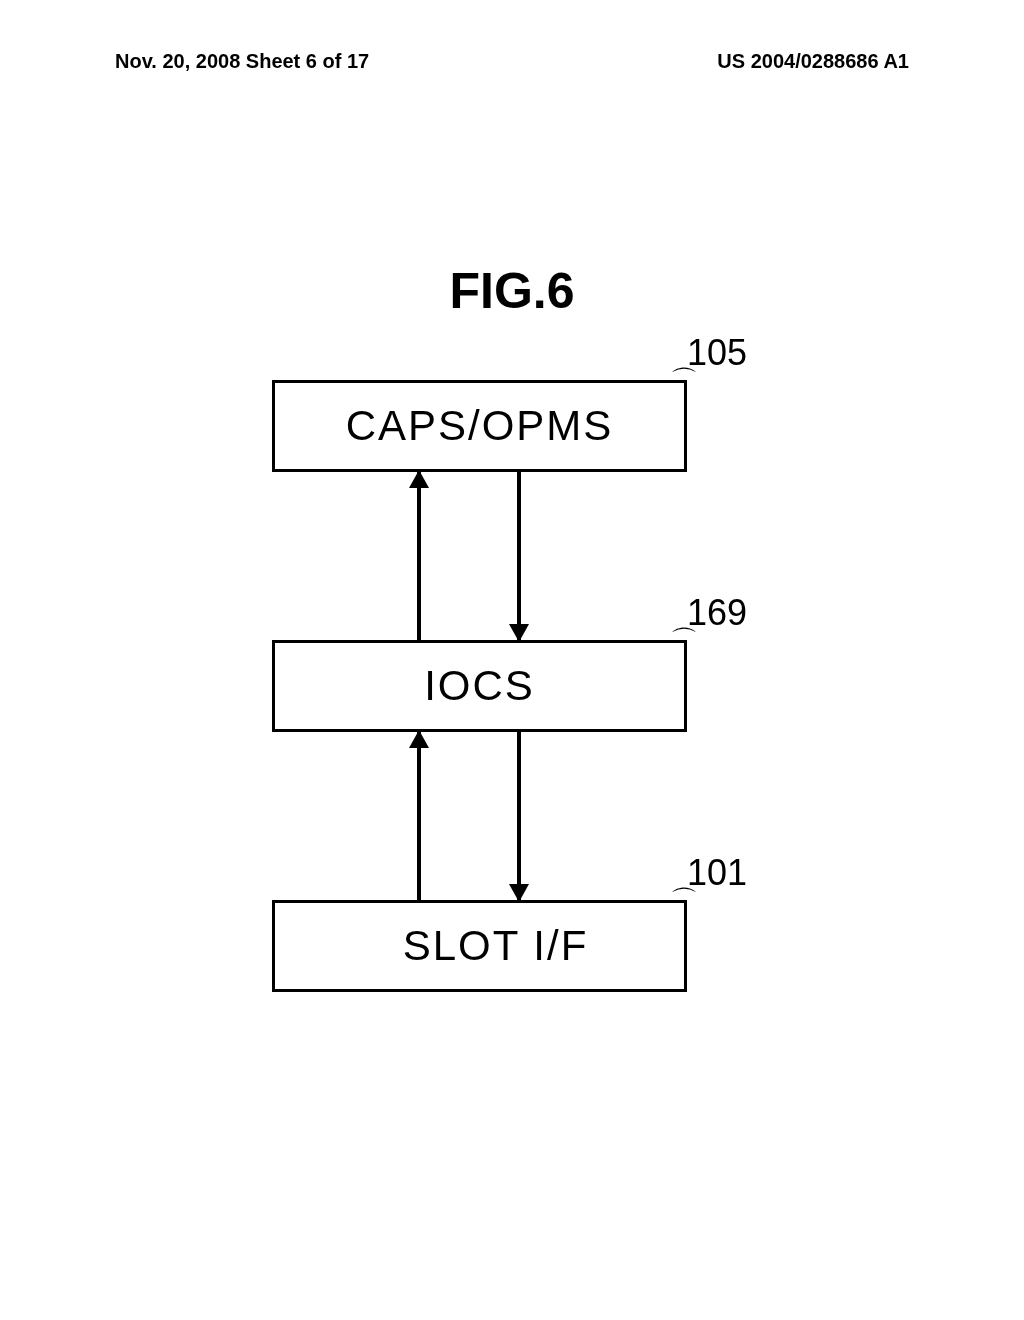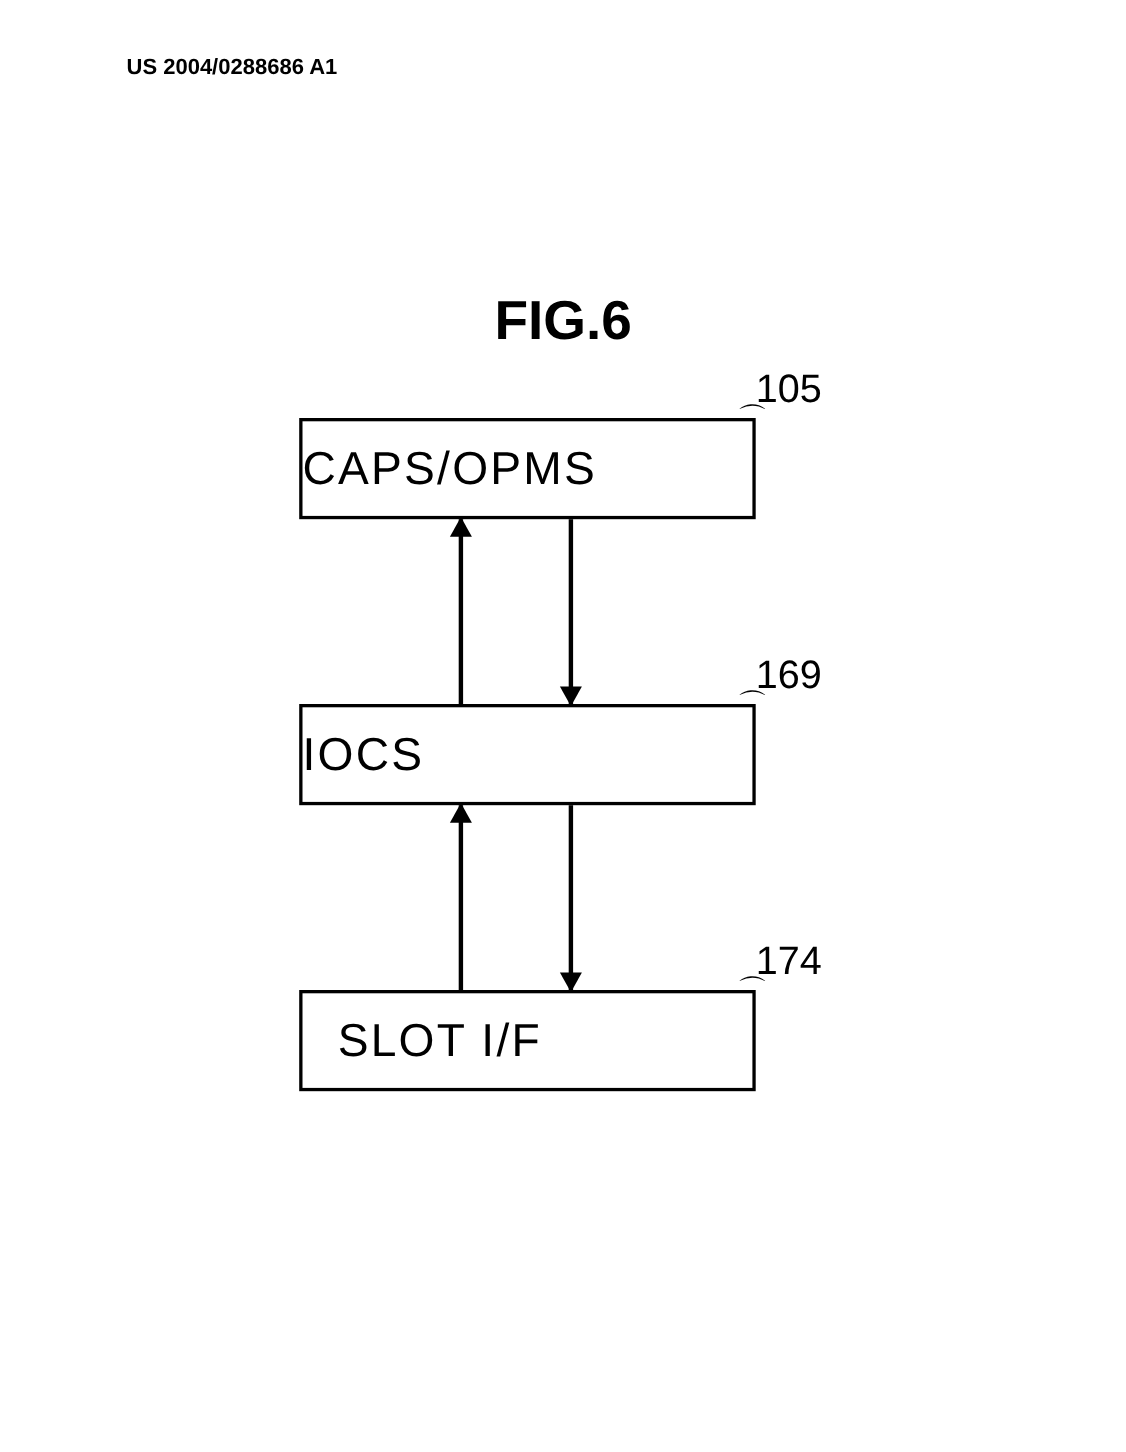--- a/index.html
+++ b/index.html
@@ -40,21 +40,21 @@
       left: 50%;
       transform: translateX(-50%);
       width: 480px;
     }
     .box {
       width: 415px;
       height: 92px;
       border: 3px solid black;
       display: flex;
       align-items: center;
-      justify-content: flex-start;
+      justify-content: center;
       font-size: 42px;
       font-family: Arial, sans-serif;
       letter-spacing: 2px;
       position: absolute;
       left: 0;
     }
     .box-1 {
       top: 0;
     }
     .box-2 {
@@ -138,20 +138,21 @@
       left: -8px;
       border-left: 10px solid transparent;
       border-right: 10px solid transparent;
       border-top: 18px solid black;
     }
   </style>
 </head>
 <body>
 
 <div class="header">
+  <span>Nov. 20, 2008  Sheet 6 of 17</span>
   <span>US 2004/0288686 A1</span>
 </div>
 
 <div class="figure-title">FIG.6</div>
 
 <div class="diagram">
   <div class="ref-label ref-105">105</div>
   <div class="curve-mark curve-105">⌒</div>
   <div class="box box-1">
     <span>CAPS/OPMS</span>
@@ -166,18 +167,18 @@
   <div class="curve-mark curve-103">⌒</div>
   <div class="box box-2">
     <span>IOCS</span>
   </div>
 
   <div class="arrow-pair arrow-pair-2">
     <div class="arrow-up"></div>
     <div class="arrow-down"></div>
   </div>
 
-  <div class="ref-label ref-101">174</div>
+  <div class="ref-label ref-101">101</div>
   <div class="curve-mark curve-101">⌒</div>
   <div class="box box-3">
     <span>SLOT I/F</span>
   </div>
 </div>
 
 </body></html>

